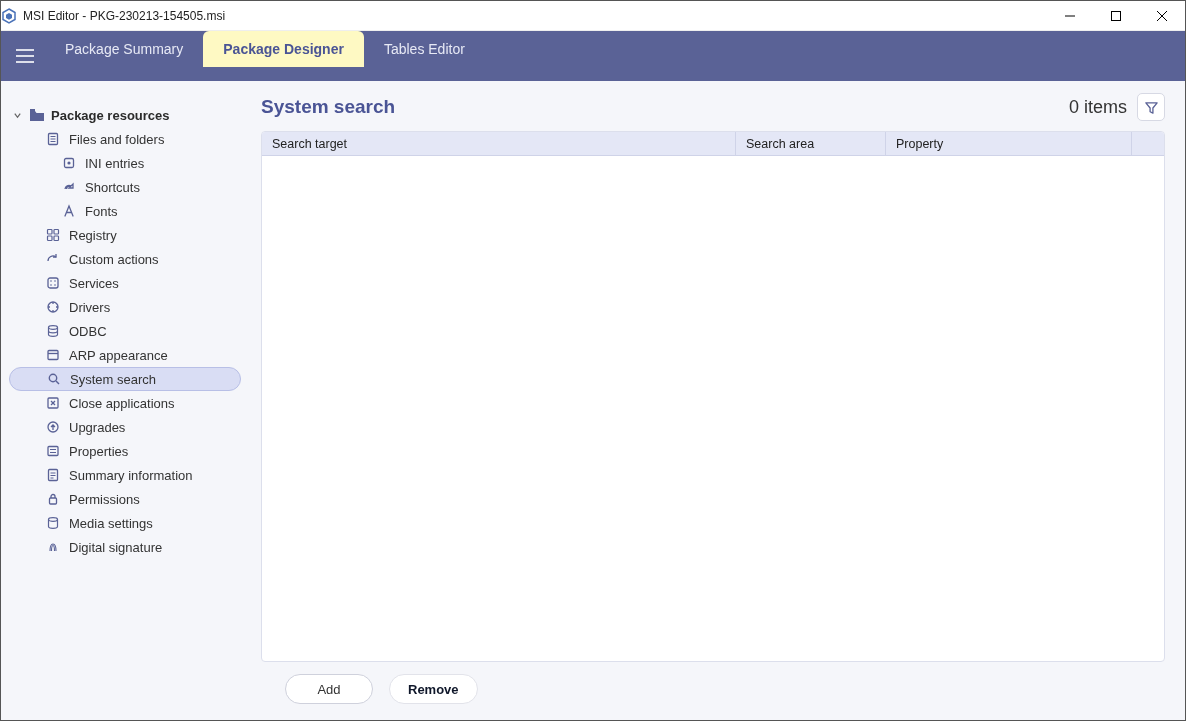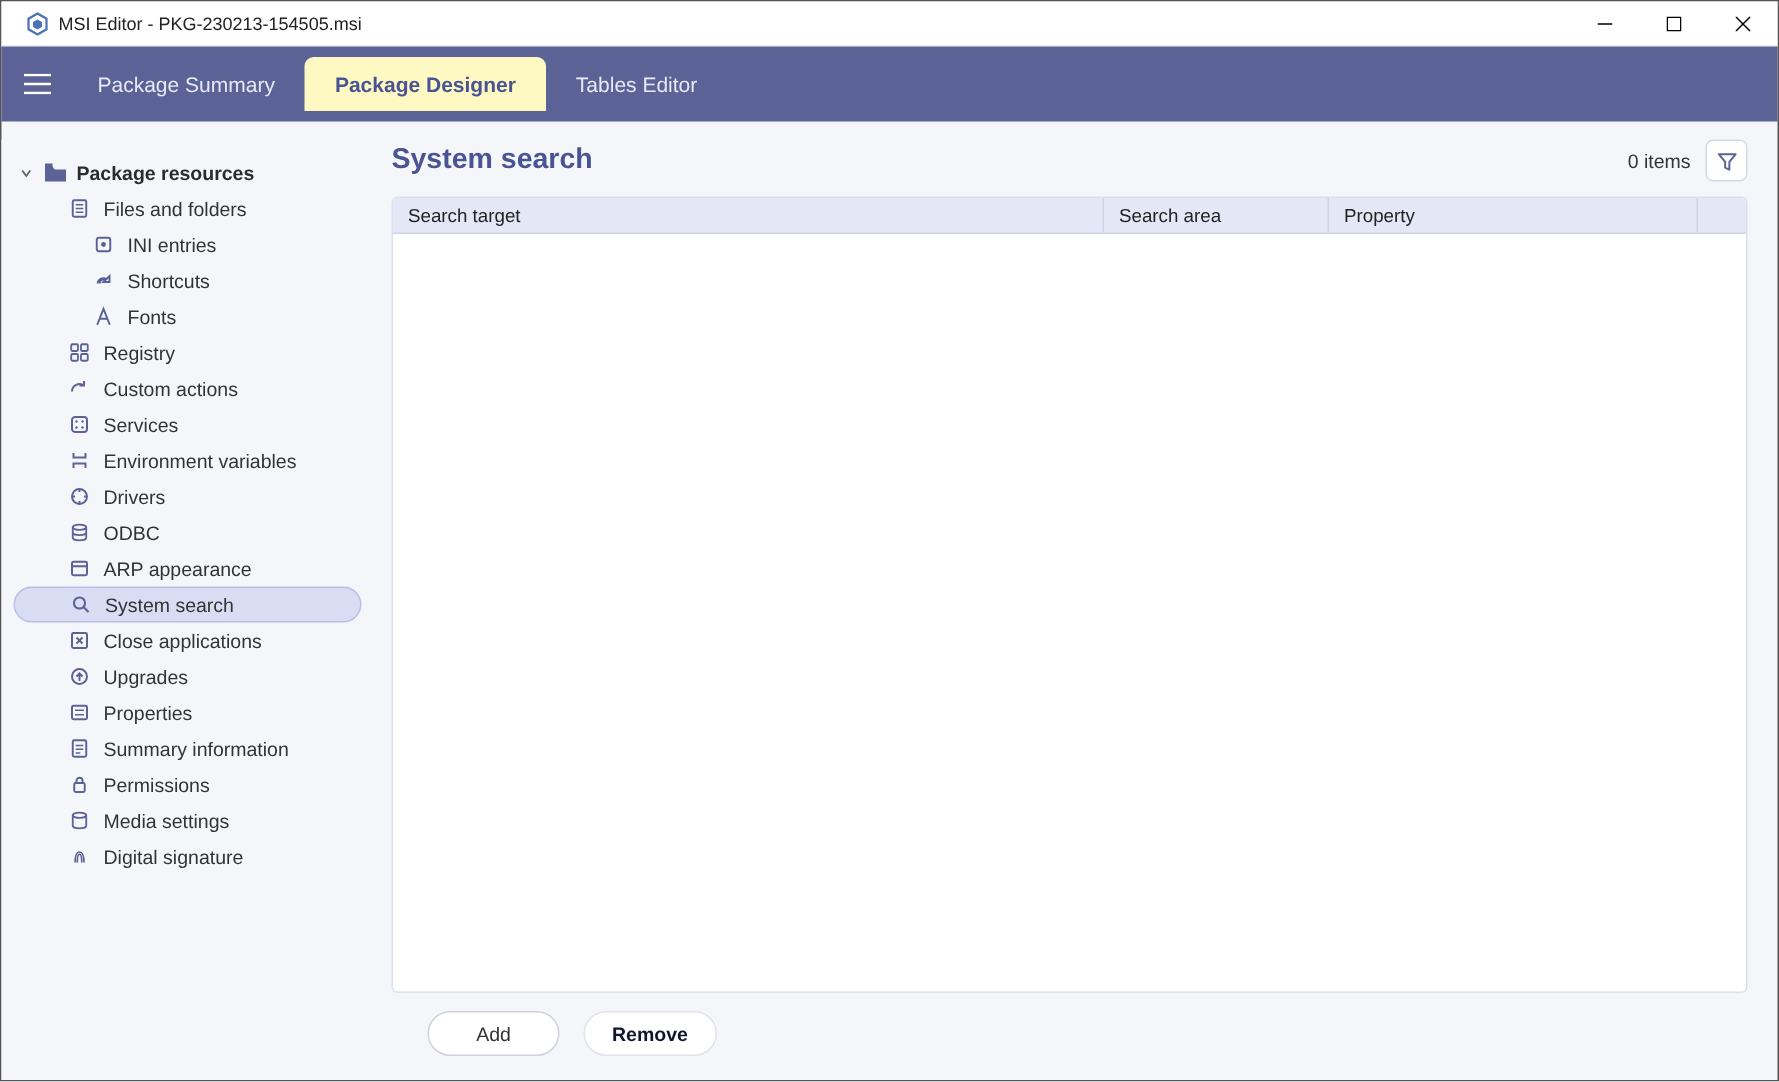--- a/index.html
+++ b/index.html
@@ -14,38 +14,38 @@
     width:1186px; height:721px;
     border:1px solid #555;
     display:flex; flex-direction:column;
     background:#f5f6fa;
     position:relative;
   }
   
   .titlebar {
     height:30px; display:flex; align-items:center;
     background:#fff; border-bottom:1px solid #eee;
-    padding:0 0 0 16px;
+    padding:0 0 0 0;
   }
   .titlebar .app-icon { width:16px;height:16px;display:inline-flex;align-items:center;justify-content:center; margin-right:6px;}
   .titlebar .title { flex:1; font-size:12px; color:#222;}
   .titlebar .win-controls { display:flex; height:100%; }
   .win-btn { width:46px; display:flex; align-items:center; justify-content:center; }
   .win-btn svg { width:10px; height:10px; }
   
   .ribbon {
     height:50px; background:#5a6296; display:flex; align-items:flex-end;
     padding:0 0 0 4px;
   }
   .hamburger {
     width:40px; height:50px; display:flex; align-items:center; justify-content:center;
     color:#fff; cursor:pointer;
     align-self:stretch;
   }
-  .tabs { display:flex; align-items:center; height:100%; }
+  .tabs { display:flex; align-items:flex-start; height:100%; }
   .tab {
     padding:0 20px; height:36px; display:flex; align-items:center;
     color:#e7e9f5; font-size:14px; cursor:pointer;
     border-top-left-radius:6px; border-top-right-radius:6px;
   }
   .tab.active {
     background:#fef9c3; color:#4a5495; font-weight:600;
   }
   
   .main {
@@ -90,21 +90,21 @@
     min-width:0;
   }
   .content-header {
     display:flex; align-items:center; justify-content:space-between;
     margin-bottom:10px;
   }
   .page-title {
     font-size:19px; font-weight:600; color:#4a5495;
   }
   .header-right { display:flex; align-items:center; gap:10px; }
-  .item-count { font-size:13px; color:#333; }
+  .item-count { font-size:18px; color:#333; }
   .filter-btn {
     width:28px;height:28px;border:1px solid #d7d9e4;border-radius:5px;
     background:#fff; display:flex;align-items:center;justify-content:center;
     color:#5a6296; cursor:pointer;
   }
   .table-wrap {
     flex:1; border:1px solid #dcdfec; border-radius:4px;
     background:#fff; display:flex; flex-direction:column;
     min-height:0;
     overflow:hidden;
@@ -271,28 +271,20 @@
                 <circle cx="9" cy="5" r="0.8" fill="#5a6296"></circle>
                 <circle cx="5" cy="9" r="0.8" fill="#5a6296"></circle>
                 <circle cx="9" cy="9" r="0.8" fill="#5a6296"></circle>
               </svg>
             </span>
           <span>Services</span>
         </div>
         <div class="tree-item depth2">
           <span class="ticon">
               <svg width="14" height="14" viewBox="0 0 14 14">
-                <path d="M3 2v3h8V2 M3 12v-3h8v3" fill="none" stroke="#5a6296" stroke-width="1.3"></path>
-              </svg>
-            </span>
-          <span>Environment variables</span>
-        </div>
-        <div class="tree-item depth2">
-          <span class="ticon">
-              <svg width="14" height="14" viewBox="0 0 14 14">
                 <circle cx="7" cy="7" r="5" fill="none" stroke="#5a6296" stroke-width="1.3"></circle>
                 <path d="M7 2v2 M7 10v2 M2 7h2 M10 7h2" stroke="#5a6296" stroke-width="1.3"></path>
               </svg>
             </span>
           <span>Drivers</span>
         </div>
         <div class="tree-item depth2">
           <span class="ticon">
               <svg width="14" height="14" viewBox="0 0 14 14">
                 <ellipse cx="7" cy="3.5" rx="4.5" ry="1.8" fill="none" stroke="#5a6296" stroke-width="1.2"></ellipse>

